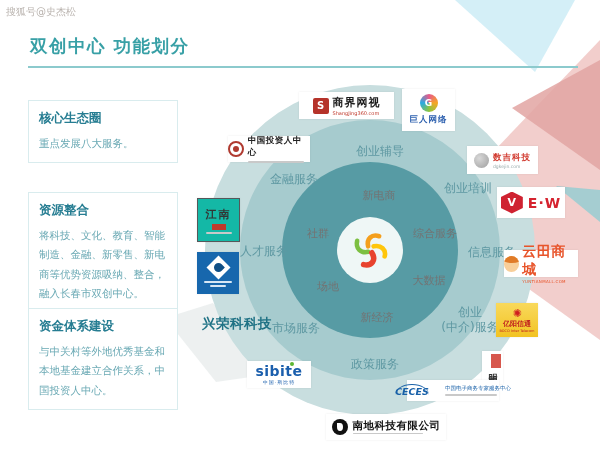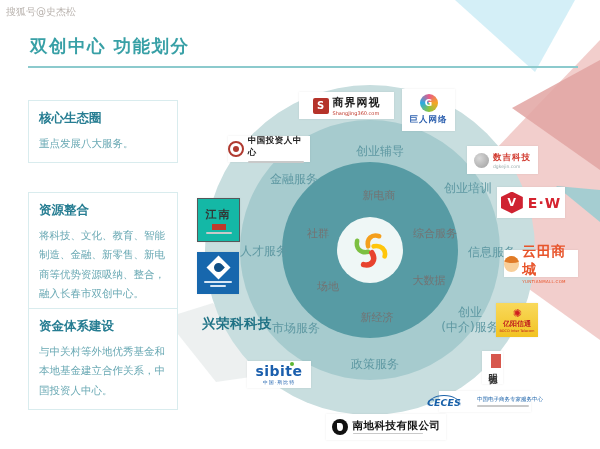--- a/index.html
+++ b/index.html
@@ -214,21 +214,21 @@
   <div class="logo md-box" style="left:482px;top:351px;width:21px;height:33px;">
     <span class="md-seal"></span>
     <span class="md-name serif">明德</span>
   </div>
 
   <div class="logo col" style="left:247px;top:361px;width:64px;height:27px;">
     <span class="sb-name">sibite<i class="sb-dot"></i></span>
     <span class="sb-sub">中国·斯比特</span>
   </div>
 
-  <div class="logo row" style="left:407px;top:391px;width:92px;height:21px;gap:16px;margin-left:32px;">
+  <div class="logo row" style="left:407px;top:380px;width:92px;height:21px;gap:16px;">
     <span class="ce-abbr">CECES</span>
     <span class="col" style="align-items:flex-start;">
       <span class="ce-name">中国电子商务专家服务中心</span>
       <i class="tline" style="width:52px;height:1.5px;"></i>
     </span>
   </div>
 
   <div class="logo row" style="left:326px;top:414px;width:120px;height:26px;gap:5px;">
     <span class="nd-icon"></span>
     <span class="col">

